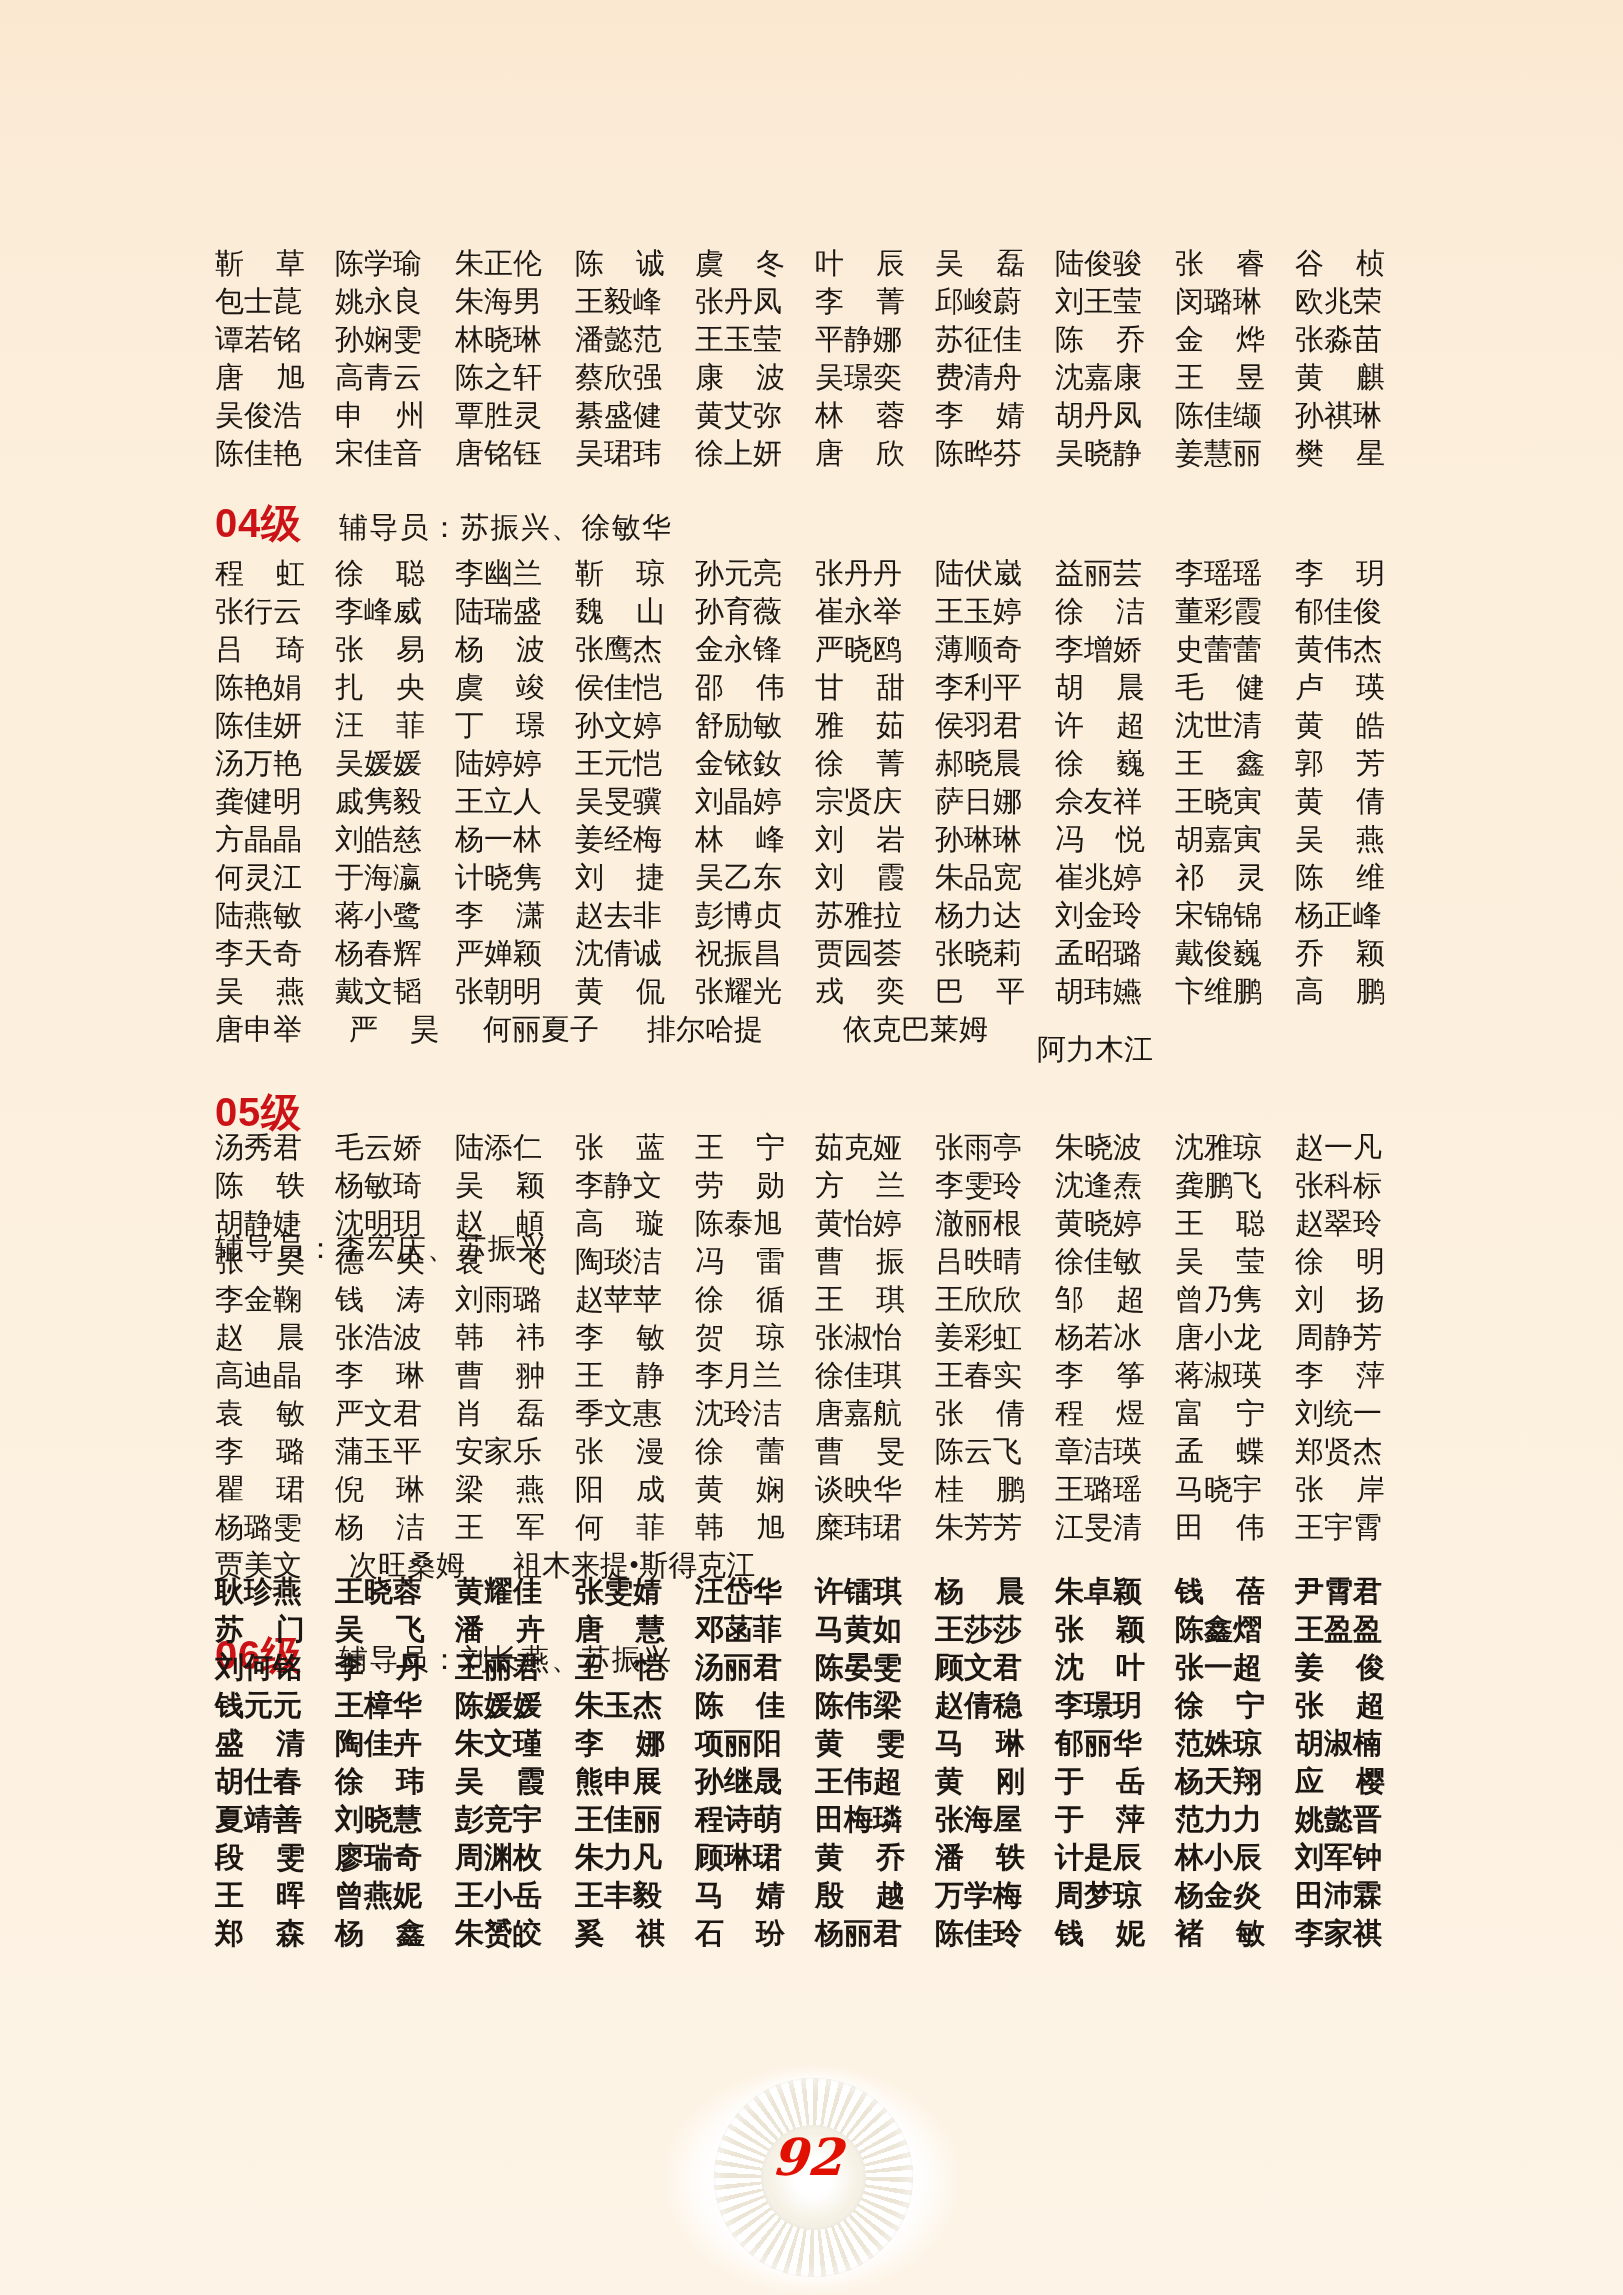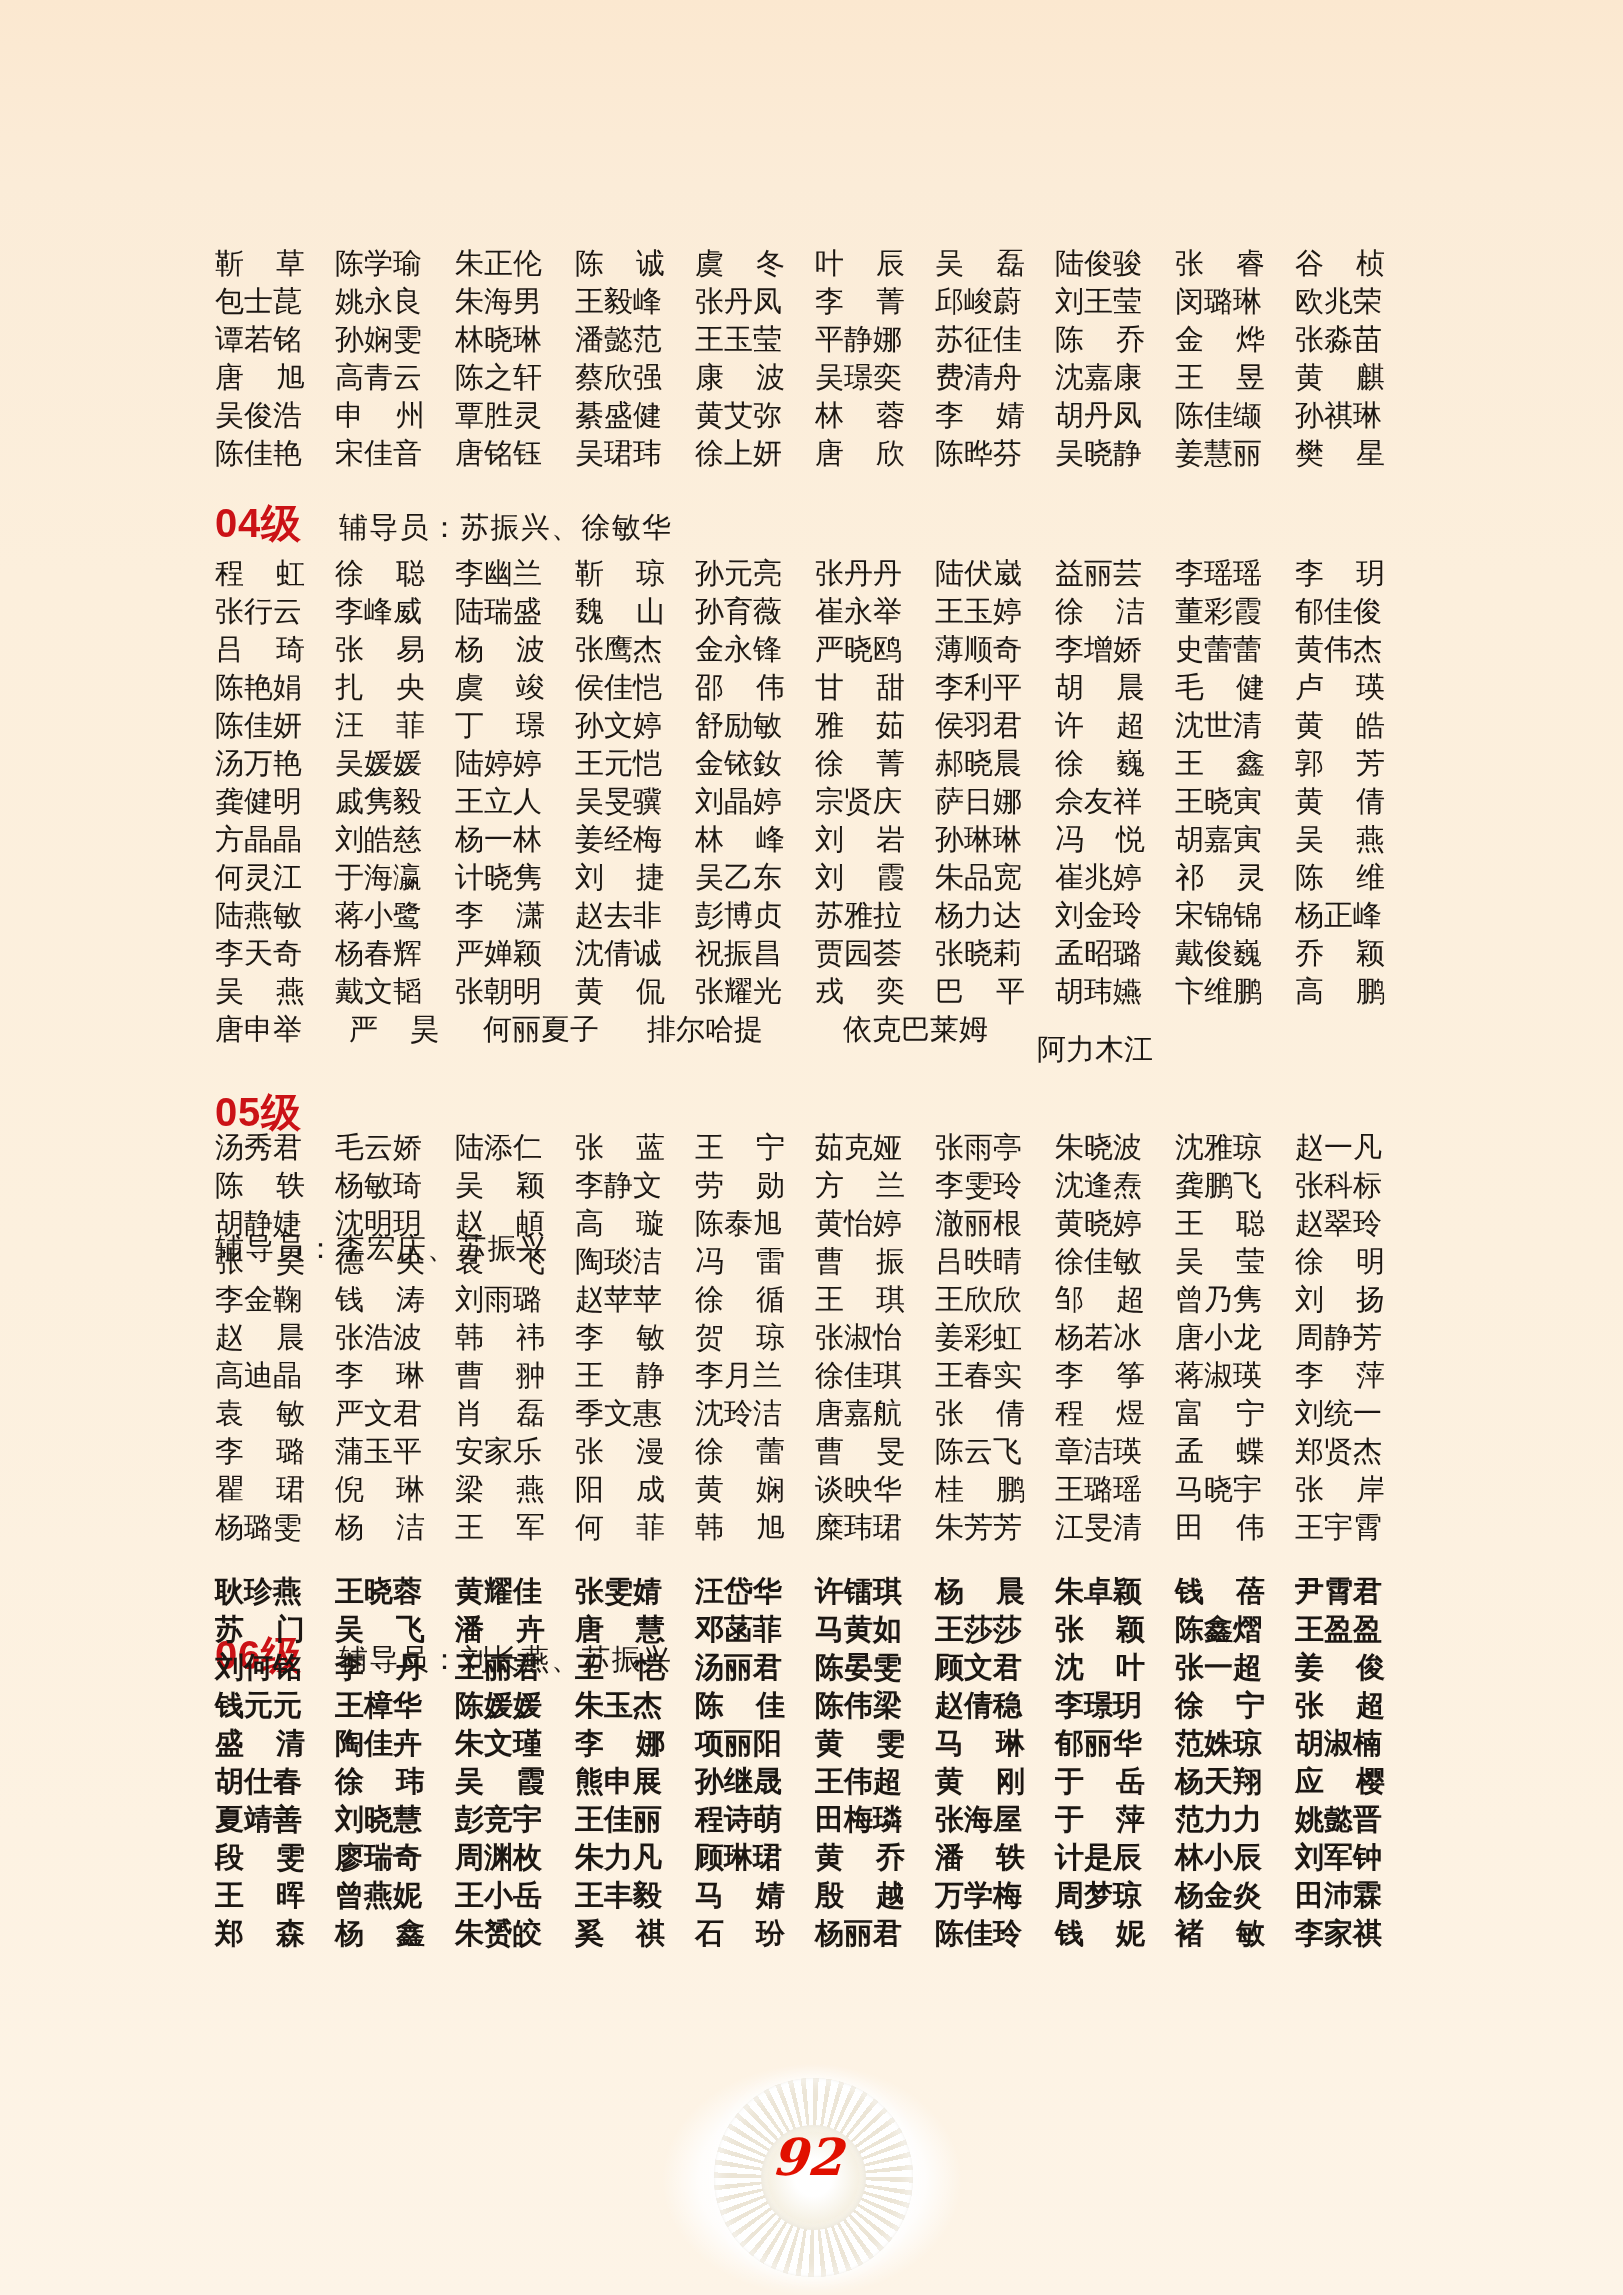--- a/index.html
+++ b/index.html
@@ -760,20 +760,25 @@
           </span>
           <span class="name">糜玮珺</span>
           <span class="name">朱芳芳</span>
           <span class="name">江旻清</span>
           <span class="name n2">
             <span>田</span>
             <span>伟</span>
           </span>
           <span class="name">王宇霄</span>
         </div>
+        <div class="row free">
+          <span class="name" style="width: 90px;">贾美文</span>
+          <span class="name" style="width: 120px;">次旺桑姆</span>
+          <span class="name" style="width: 270px;">祖木来提•斯得克江</span>
+        </div>
       </div>
       <div class="sec-head" style="top: 1620px;">
         <span class="sec-label" style="color: rgb(203, 18, 22);">06级</span>
         <span class="counselor">辅导员：刘长燕、苏振兴</span>
       </div>
       <div class="rows" style="top: 1572px; font-weight: bold;">
         <div class="row">
           <span class="name">耿珍燕</span>
           <span class="name">王晓蓉</span>
           <span class="name">黄耀佳</span>

